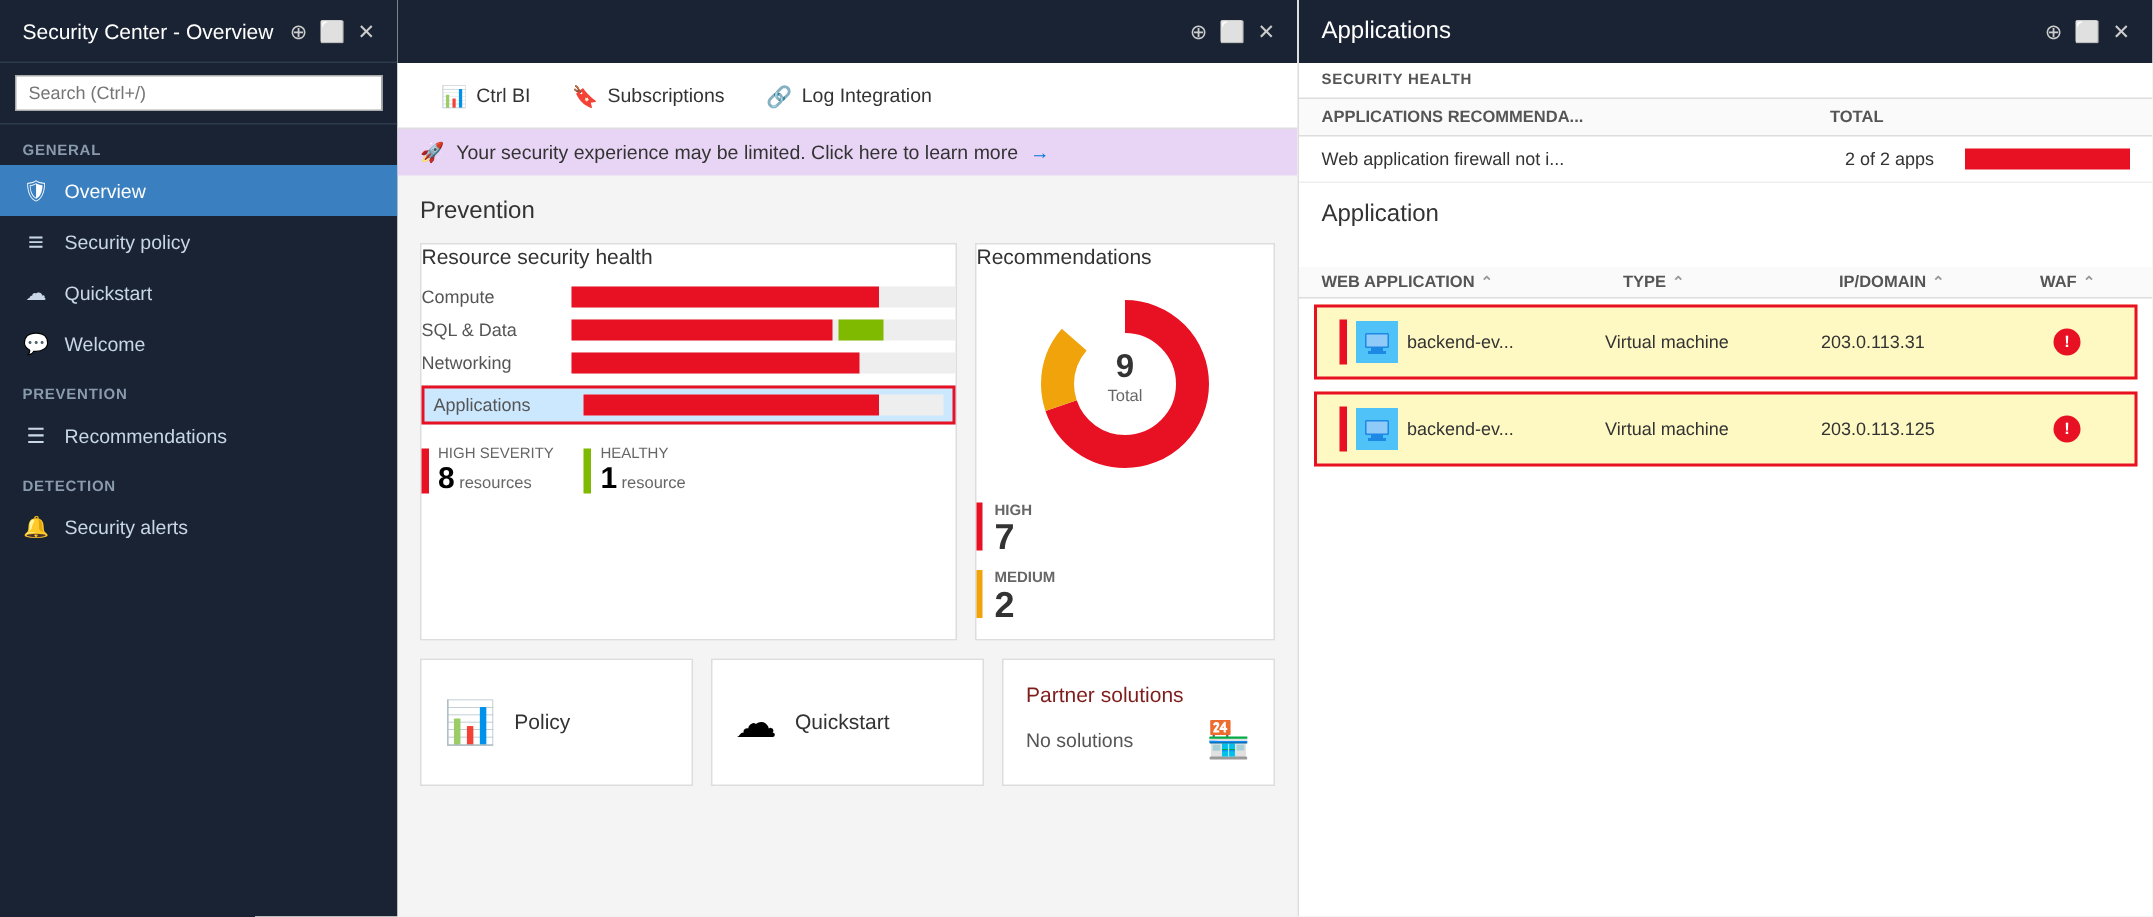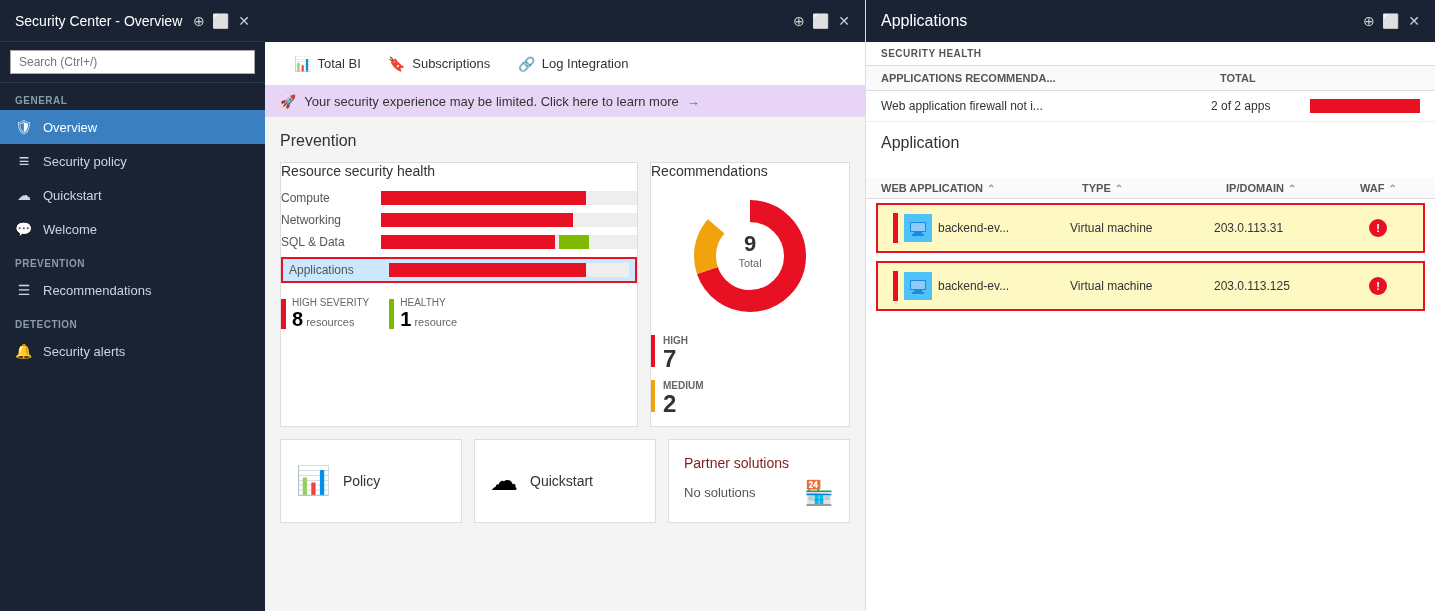--- a/index.html
+++ b/index.html
@@ -287,21 +287,21 @@
       background: #fafafa;
     }
     .rt-col-rec { flex: 1; }
     .rt-col-total { width: 200px; }
 
     .right-rec-row {
       display: flex;
       align-items: center;
       padding: 8px 15px;
       border-bottom: 1px solid #eee;
-      gap: 19px;
+      gap: 0;
     }
     .rec-label { flex: 1; font-size: 12px; color: #333; }
     .rec-count { width: 80px; font-size: 12px; color: #333; }
     .rec-bar-container { width: 110px; }
     .rec-bar { background: #e81123; height: 14px; width: 100%; }
 
     .app-section-title {
       font-size: 16px;
       font-weight: 400;
       color: #333;
@@ -422,21 +422,21 @@
 <div class="middle-panel">
   <div class="middle-title-bar">
     <span class="wc">⊕</span>
     <span class="wc">⬜</span>
     <span class="wc">✕</span>
   </div>
 
   <div class="toolbar">
     <button class="toolbar-btn">
       <span class="tb-icon">📊</span>
-      <span>Total BI</span>
+      <span>Ctrl BI</span>
     </button>
     <button class="toolbar-btn">
       <span class="tb-icon">🔖</span>
       <span>Subscriptions</span>
     </button>
     <button class="toolbar-btn">
       <span class="tb-icon">🔗</span>
       <span>Log Integration</span>
     </button>
   </div>
@@ -456,31 +456,31 @@
         <div class="card-title">Resource security health</div>
 
         <div class="resource-row">
           <span class="resource-label">Compute</span>
           <div class="bar-container">
             <div class="bar-red" style="width:80%;"></div>
           </div>
         </div>
 
         <div class="resource-row">
-          <span class="resource-label">Networking</span>
-          <div class="bar-container">
-            <div class="bar-red" style="width:75%;"></div>
-          </div>
-        </div>
-
-        <div class="resource-row">
           <span class="resource-label">SQL &amp; Data</span>
           <div class="bar-container">
             <div class="bar-red" style="width:68%; display:inline-block;"></div>
             <div class="bar-green" style="width:12%; display:inline-block;"></div>
+          </div>
+        </div>
+
+        <div class="resource-row">
+          <span class="resource-label">Networking</span>
+          <div class="bar-container">
+            <div class="bar-red" style="width:75%;"></div>
           </div>
         </div>
 
         <div style="border: 2px solid #e81123; background: #cce8ff; display:flex; align-items:center; gap:10px; padding: 4px 6px; margin-bottom: 8px;">
           <span class="resource-label">Applications</span>
           <div class="bar-container">
             <div class="bar-red" style="width:82%;"></div>
           </div>
         </div>
 

